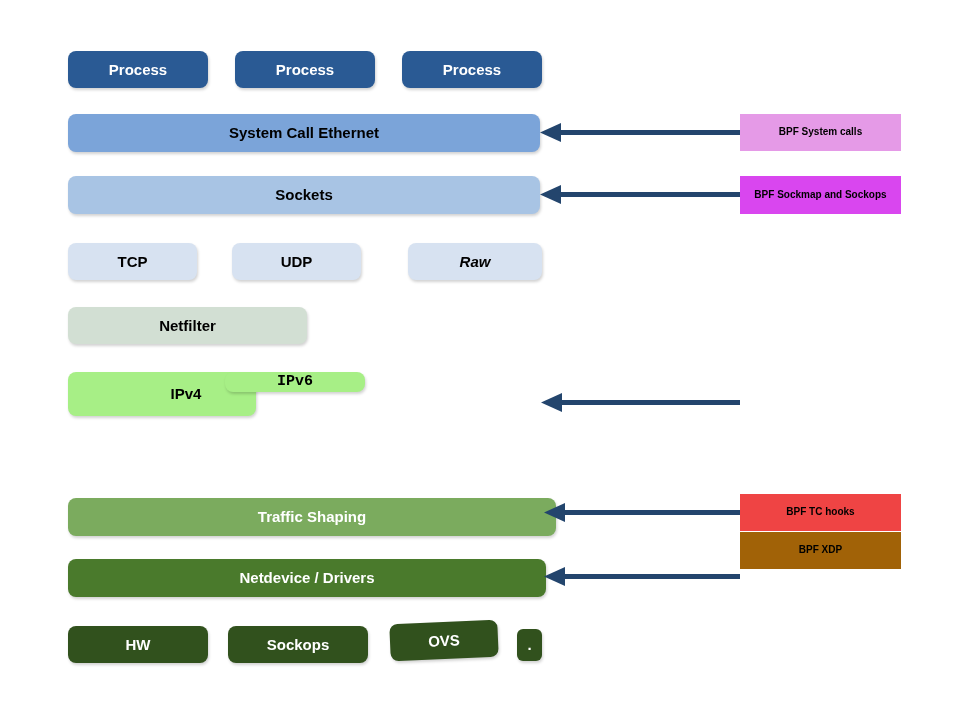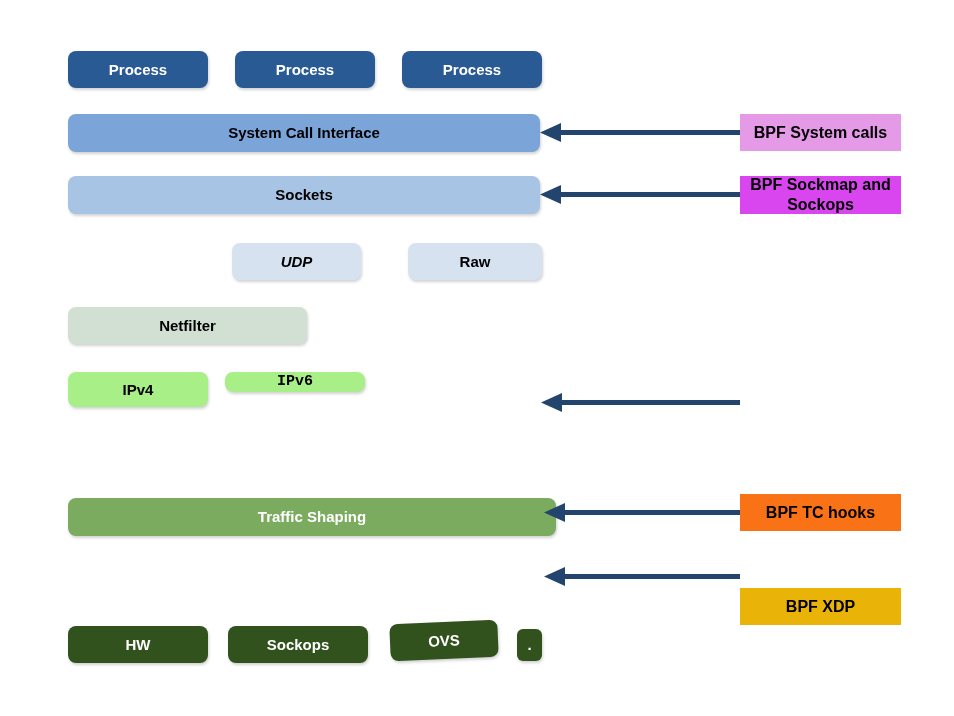--- a/index.html
+++ b/index.html
@@ -26,21 +26,21 @@
   }
   .box.white-text { color: #ffffff; }
   .bpf-label {
     position: absolute;
     left: 740px;
     width: 161px;
     display: flex;
     align-items: center;
     justify-content: center;
     font-weight: bold;
-    font-size: 16px;
+    font-size: 10px;
     color: #000000;
     border-radius: 0;
     text-align: center;
     line-height: 1.25;
     padding: 0 10px;
     box-sizing: border-box;
   }
   .arrow { position: absolute; }
   .arrow .head {
     position: absolute;
@@ -60,45 +60,47 @@
 </style>
 </head>
 <body>
 
 <div class="canvas">
 
   <div class="box white-text" style="left: 68px; top: 51px; width: 140px; height: 37px; background-color: rgb(42, 90, 148);">Process</div>
   <div class="box white-text" style="left: 235px; top: 51px; width: 140px; height: 37px; background-color: rgb(42, 90, 148);">Process</div>
   <div class="box white-text" style="left: 402px; top: 51px; width: 140px; height: 37px; background-color: rgb(42, 90, 148);">Process</div>
 
-  <div class="box" style="left: 68px; top: 114px; width: 472px; height: 38px; background-color: rgb(123, 164, 217);">System Call Interface</div>
+  <div class="box" style="left: 68px; top: 114px; width: 472px; height: 38px; background-color: rgb(123, 164, 217);">System Call Ethernet</div>
 
   <div class="box" style="left: 68px; top: 176px; width: 472px; height: 38px; background-color: rgb(168, 196, 228);">Sockets</div>
 
-  <div class="box" style="left: 232px; top: 243px; width: 129px; height: 37px; background-color: rgb(215, 226, 241); font-style: italic;">UDP</div>
-  <div class="box" style="left: 408px; top: 243px; width: 134px; height: 37px; background-color: rgb(215, 226, 241);">Raw</div>
+  <div class="box" style="left: 68px; top: 243px; width: 129px; height: 37px; background-color: rgb(215, 226, 241);">TCP</div>
+  <div class="box" style="left: 232px; top: 243px; width: 129px; height: 37px; background-color: rgb(215, 226, 241);">UDP</div>
+  <div class="box" style="left: 408px; top: 243px; width: 134px; height: 37px; background-color: rgb(215, 226, 241); font-style: italic;">Raw</div>
 
   <div class="box" style="left: 68px; top: 307px; width: 239px; height: 37px; background-color: rgb(210, 223, 211);">Netfilter</div>
 
-  <div class="box" style="left: 68px; top: 372px; width: 140px; height: 35px; background-color: rgb(167, 239, 134);">IPv4</div>
+  <div class="box" style="left: 68px; top: 372px; width: 140px; height: 44px; background-color: rgb(167, 239, 134); padding-left: 48px;">IPv4</div>
   <div class="box" style="left: 225px; top: 372px; width: 140px; height: 20px; background-color: rgb(167, 239, 134); font-family: Liberation Mono, monospace;">IPv6</div>
 
 
   <div class="box white-text" style="left: 68px; top: 498px; width: 488px; height: 38px; background-color: rgb(123, 171, 94);">Traffic Shaping</div>
 
+  <div class="box white-text" style="left: 68px; top: 559px; width: 478px; height: 38px; background-color: rgb(74, 122, 44);">Netdevice / Drivers</div>
 
   <div class="box white-text" style="left: 68px; top: 626px; width: 140px; height: 37px; background-color: rgb(49, 81, 29);">HW</div>
   <div class="box white-text" style="left: 228px; top: 626px; width: 140px; height: 37px; background-color: rgb(49, 81, 29);">Sockops</div>
   <div class="box white-text tilted" style="left: 390px; top: 622px; width: 108px; height: 37px; background-color: rgb(49, 81, 29);">OVS</div>
   <div class="box white-text" style="left: 517px; top: 629px; width: 25px; height: 32px; border-radius: 6px; background-color: rgb(49, 81, 29);">.</div>
 
   <div class="bpf-label" style="top: 114px; height: 37px; background-color: rgb(229, 154, 231);">BPF System calls</div>
   <div class="bpf-label" style="top: 176px; height: 38px; background-color: #d946ef;">BPF Sockmap and Sockops</div>
-  <div class="bpf-label" style="top: 494px; height: 37px; background-color: #f97316;">BPF TC hooks</div>
-  <div class="bpf-label" style="top: 588px; height: 37px; background-color: #eab308; text-align: center;">BPF XDP</div>
+  <div class="bpf-label" style="top: 494px; height: 37px; background-color: #ef4444;">BPF TC hooks</div>
+  <div class="bpf-label" style="top: 532px; height: 37px; background-color: #a16207; text-align: center;">BPF XDP</div>
 
   <div class="arrow" style="left:540px; top:123px; width:200px; height:19px;">
     <div class="head" style="background-color: rgb(35, 69, 109);"></div>
     <div class="shaft" style="width: 181px; background-color: rgb(35, 69, 109);"></div>
   </div>
   <div class="arrow" style="left:540px; top:185px; width:200px; height:19px;">
     <div class="head" style="background-color: rgb(35, 69, 109);"></div>
     <div class="shaft" style="width: 181px; background-color: rgb(35, 69, 109);"></div>
   </div>
   <div class="arrow" style="left:541px; top:393px; width:199px; height:19px;">

